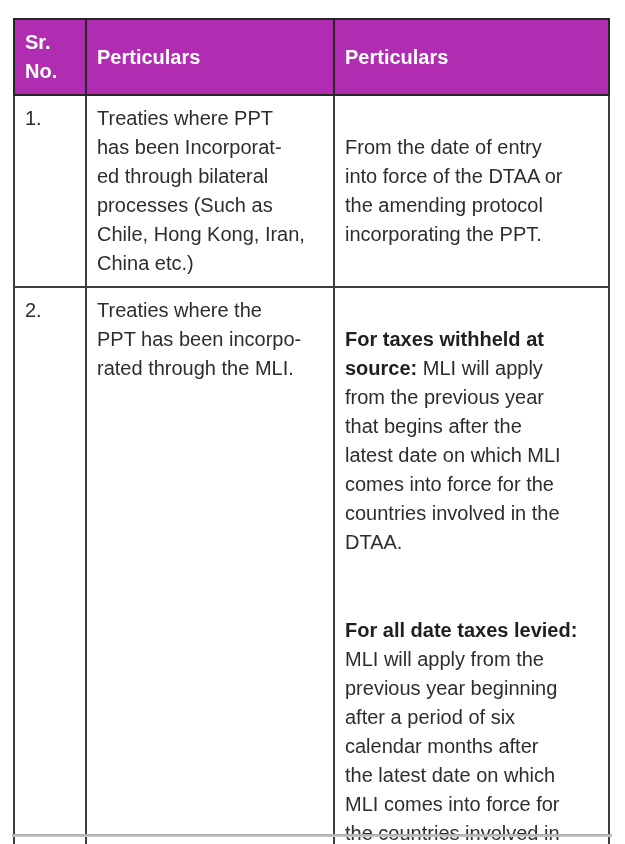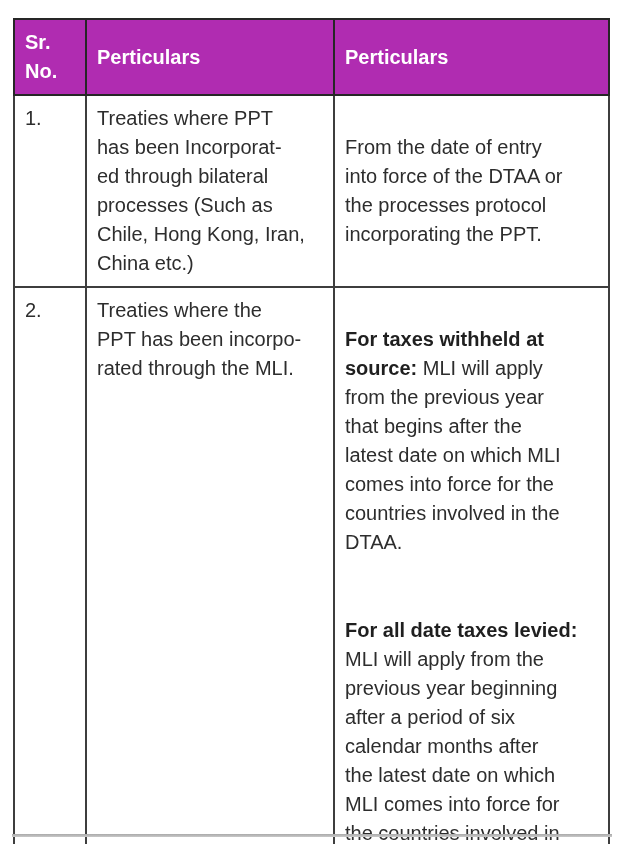--- a/index.html
+++ b/index.html
@@ -105,21 +105,21 @@
         <td>1.</td>
         <td>Treaties where PPT
 has been Incorporat-
 ed through bilateral
 processes (Such as
 Chile, Hong Kong, Iran,
 China etc.)</td>
         <td class="cell-app">
           <p><strong></strong><span>From the date of entry
 into force of the DTAA or
-the processes protocol
+the amending protocol
 incorporating the PPT.</span></p>
         </td>
       </tr>
       <tr class="row-2">
         <td>2.</td>
         <td>Treaties where the
 PPT has been incorpo-
 rated through the MLI.</td>
         <td class="cell-app">
           <p><strong>For taxes withheld at

